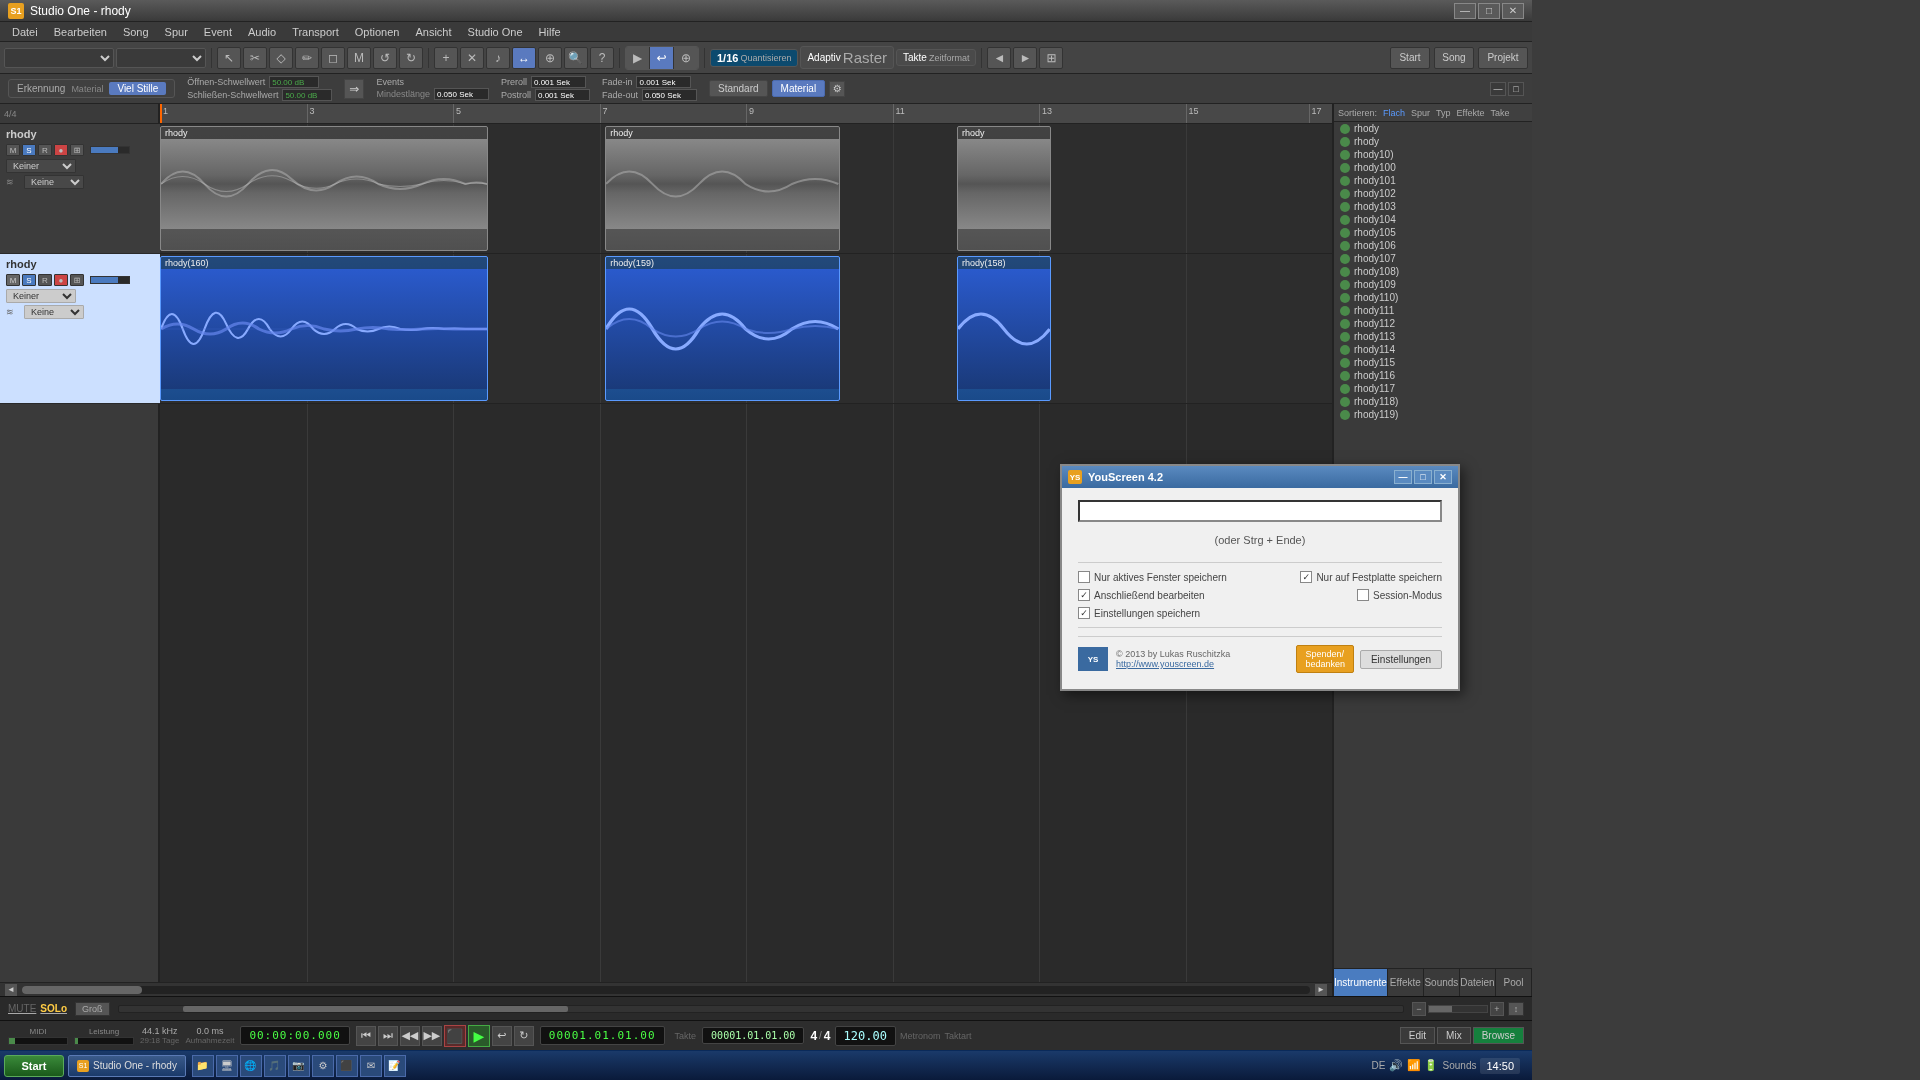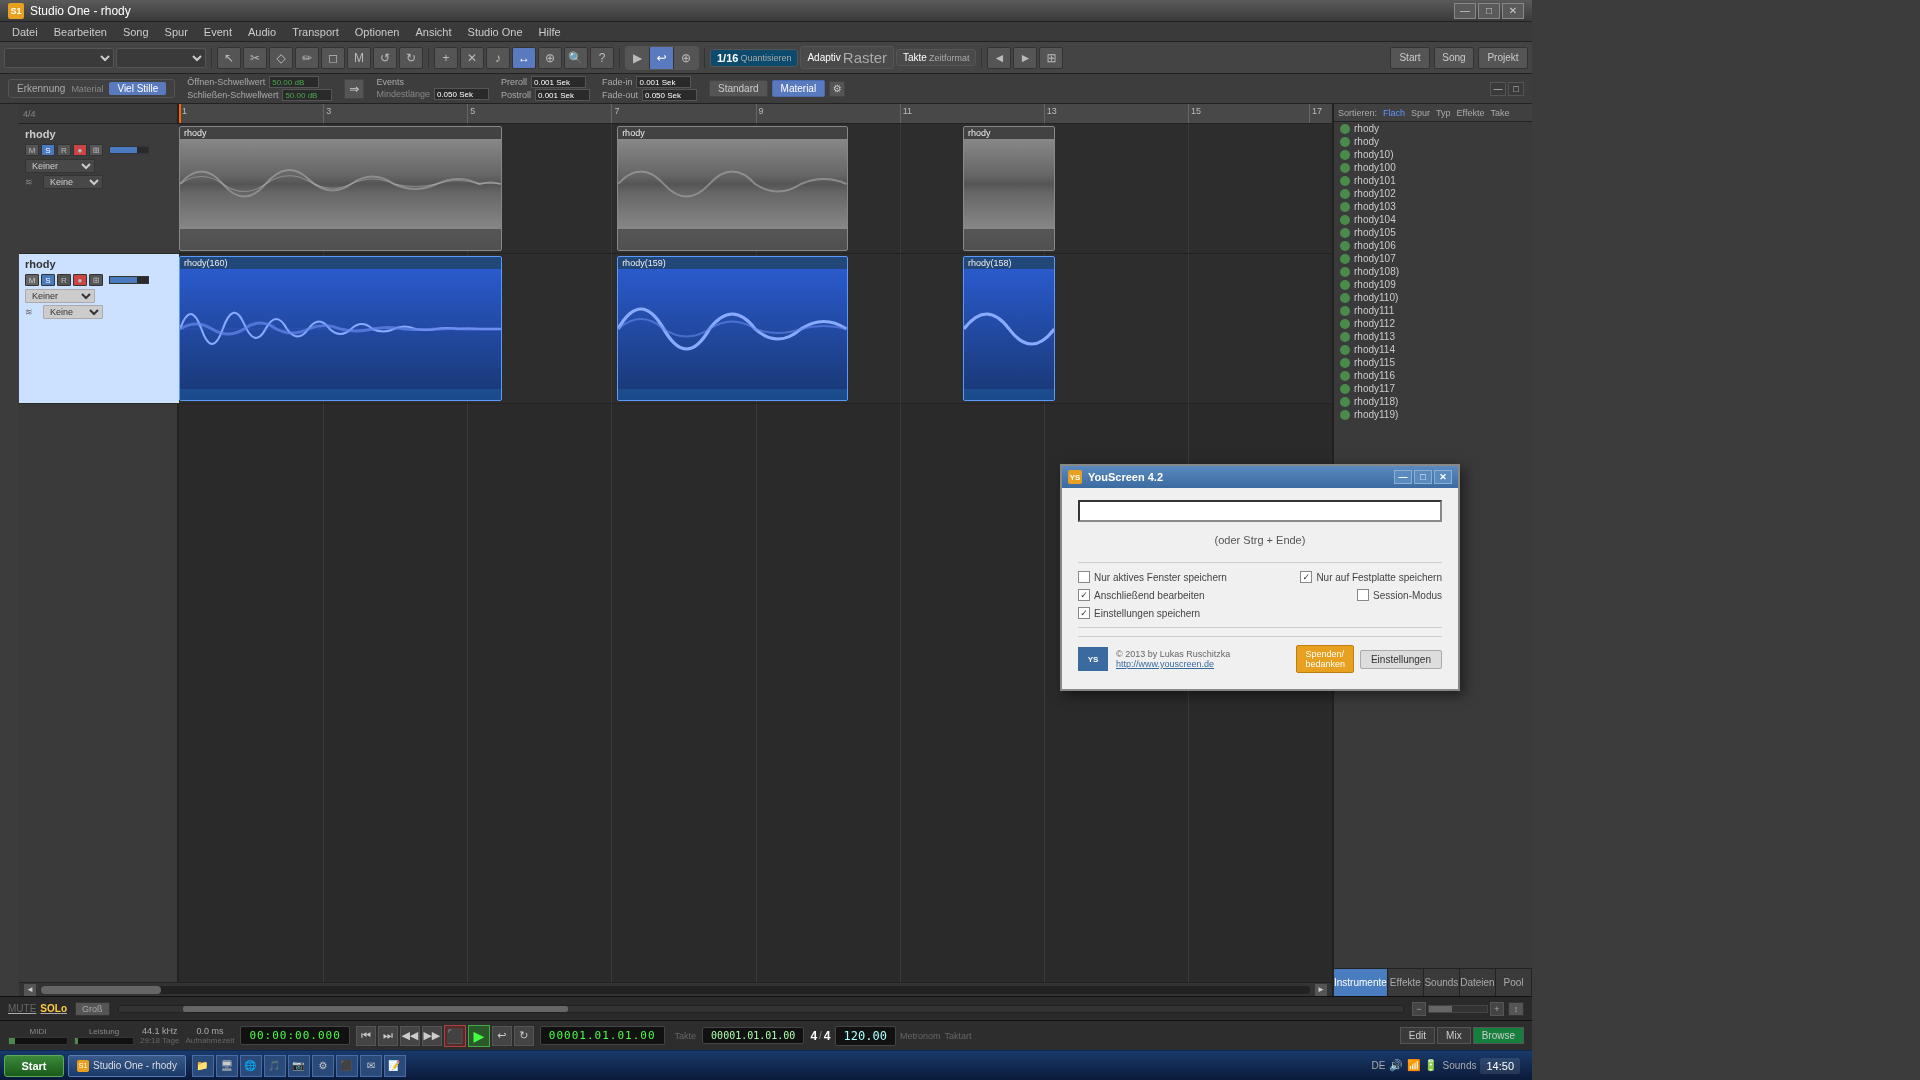--- a/index.html
+++ b/index.html
@@ -237,21 +237,20 @@
     #rp-bottom { height: 28px; display: flex; border-top: 1px solid #222; }
     .rp-tab { flex: 1; display: flex; align-items: center; justify-content: center; font-size: 10px; cursor: pointer; color: #aaa; border-right: 1px solid #222; }
     .rp-tab.active { background: #4a7cc0; color: #fff; }
 
     
     #main-content {
       flex: 1;
       display: flex;
       flex-direction: column;
       overflow: hidden;
-      padding-left: 19px;
     }
 
     #tracks-main {
       display: flex;
       flex: 1;
       overflow: hidden;
     }
   </style>
 </head>
 <body>

